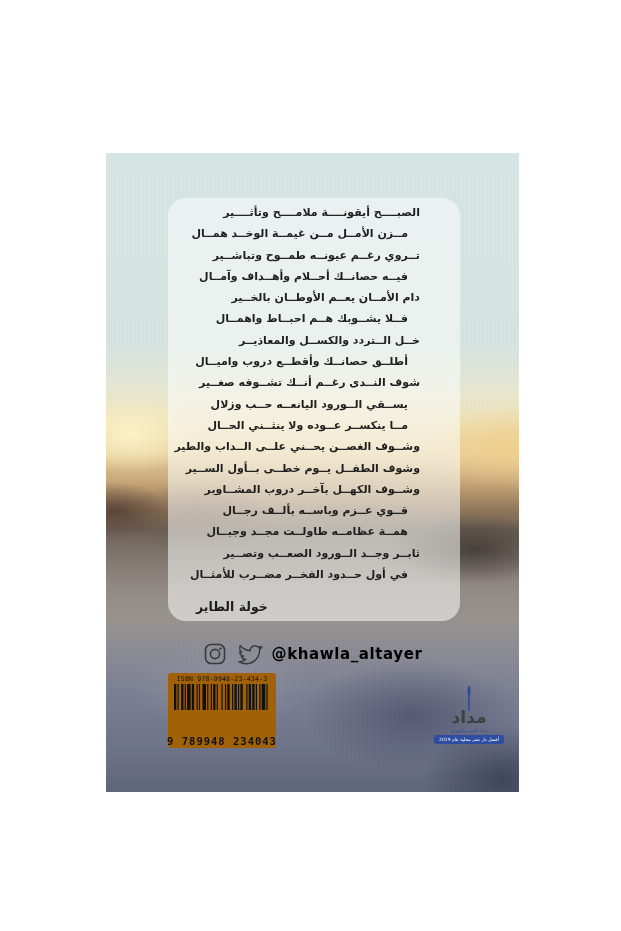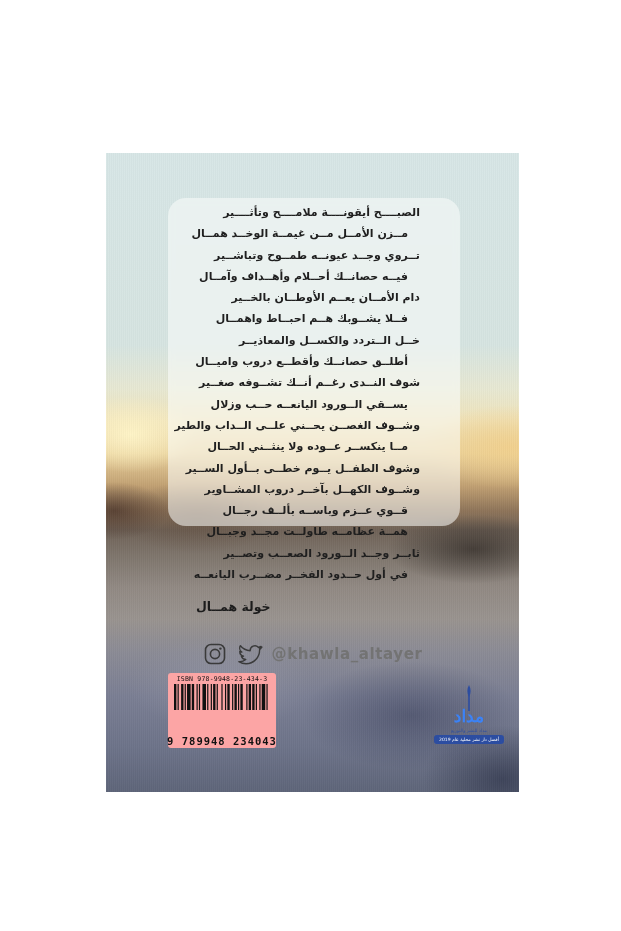--- a/index.html
+++ b/index.html
@@ -19,41 +19,41 @@
       radial-gradient(150px 75px at 74% 88%, rgba(58,64,92,0.55),  rgba(58,64,92,0) 72%),
       radial-gradient(130px 65px at 28% 83%, rgba(152,154,170,0.50), rgba(152,154,170,0) 72%),
       radial-gradient(110px 75px at 96% 98%, rgba(50,56,78,0.75),  rgba(50,56,78,0) 72%),
       linear-gradient(180deg,
         #d7e6e6 0%, #d6e4e1 30%, #e7e8d2 37%, #f0e3ba 42%, #ead29c 47%,
         #c2a173 52%, #8e7459 56%, #6f6257 59%, #7e756c 63%, #918983 68%,
         #99938f 73%, #8b8b95 78%, #7a7e93 85%, #6d7389 93%, #5e6579 100%);
   }
 
   
-  .poem-panel{position:absolute;left:62px;top:45px;width:292px;height:328px;
+  .poem-panel{position:absolute;left:62px;top:45px;width:292px;height:423px;
     background:rgba(252,253,251,0.55); border-radius:18px;
     -webkit-backdrop-filter:blur(3px); backdrop-filter:blur(3px);
     direction:rtl; box-sizing:border-box; padding-top:4px;}
   .poem{width:100%;}
   .poem-line{font-size:11px; font-weight:bold; color:#1f1f1f; line-height:21.3px;
     white-space:nowrap; text-align:right; direction:rtl;}
   .poem-line.odd{padding-right:40px;}
   .poem-line.even{padding-right:52px;padding-left:41px;}
   .author{margin-top:14px; font-size:12.5px; font-weight:bold; color:#1c1c1c;
     text-align:left; padding-left:28px; direction:rtl;}
 
   
   .social-row{position:absolute;left:0;top:486px;width:100%;height:30px;
     display:flex;align-items:center;justify-content:center;gap:9px;}
   .social-row svg{display:block;}
-  .handle{font-size:15px;font-weight:600;color:#737373;letter-spacing:0.6px;}
+  .handle{font-size:15px;font-weight:600;color:#000000;letter-spacing:0.6px;}
 
   
   .barcode{position:absolute;left:62px;top:520px;width:108px;height:75px;
-    background:#fca5a5;border-radius:3px;box-sizing:border-box;
+    background:#a16207;border-radius:3px;box-sizing:border-box;
     padding:2px 5px 1px 5px;display:flex;flex-direction:column;align-items:center;}
   .isbn-label{font-family:"DejaVu Sans Mono", monospace;font-size:6.5px;color:#111;
     letter-spacing:0.2px;white-space:nowrap;line-height:9px;}
   .bars{width:96px;height:44px;}
   .barcode-digits{font-family:"DejaVu Sans Mono", monospace;font-size:10.5px;font-weight:bold;
     color:#111;letter-spacing:1px;line-height:12px;white-space:nowrap;margin-top:25px;}
 
   
   .publisher{position:absolute;left:330px;top:532px;width:66px;
     display:flex;flex-direction:column;align-items:center;}
@@ -67,38 +67,38 @@
 <body>
 
 <div class="page">
   <div class="cover">
     <div class="cover-bg"></div>
 
     <div class="poem-panel">
       <div class="poem" id="poem">
           <div class="poem-line odd">الصبــــح أيقونــــة ملامــــح وتأثــــير</div>
           <div class="poem-line even">مــزن الأمــل مــن غيمــة الوخــد همــال</div>
-          <div class="poem-line odd">تــروي وجــد عيونــه طمــوح وتباشــير</div>
+          <div class="poem-line odd">تــروي رغــم عيونــه طمــوح وتباشــير</div>
           <div class="poem-line even">فيــه حصانــك أحــلام وأهــداف وآمــال</div>
           <div class="poem-line odd">دام الأمــان يعــم الأوطــان بالخــير</div>
           <div class="poem-line even">فــلا يشــوبك هــم احبــاط واهمــال</div>
           <div class="poem-line odd">خــل الــتردد والكســل والمعاذيــر</div>
           <div class="poem-line even">أطلــق حصانــك وأقطــع دروب واميــال</div>
           <div class="poem-line odd">شوف النــدى رغــم أنــك تشــوفه صغــير</div>
           <div class="poem-line even">يســقي الــورود اليانعــه حــب وزلال</div>
+          <div class="poem-line even">مــا ينكســر عــوده ولا ينثــني الحــال</div>
           <div class="poem-line odd">وشــوف الغصــن يحــني علــى الــداب والطير</div>
-          <div class="poem-line even">مــا ينكســر عــوده ولا ينثــني الحــال</div>
           <div class="poem-line odd">وشوف الطفــل يــوم خطــى بــأول الســير</div>
           <div class="poem-line odd">وشــوف الكهــل بآخــر دروب المشــاوير</div>
           <div class="poem-line even">قــوي عــزم وباســه بألــف رجــال</div>
           <div class="poem-line even">همــة عظامــه طاولــت مجــد وجبــال</div>
           <div class="poem-line odd">ثابــر وجــد الــورود الصعــب وتصــير</div>
-          <div class="poem-line even">في أول حــدود الفخــر مضــرب اليانعــه</div>
+          <div class="poem-line even">في أول حــدود الفخــر مضــرب للأمثــال</div>
         </div>
-      <div class="author">خولة همــال</div>
+      <div class="author">خولة الطاير</div>
     </div>
 
     <div class="social-row">
       <span>
         <svg width="24" height="24" viewBox="0 0 24 24" fill="none" stroke="#3a3a3a" stroke-width="1.6" stroke-linejoin="round">
           <rect x="2.5" y="2.5" width="19" height="19" rx="5.5"></rect>
           <circle cx="12" cy="12" r="4.6"></circle>
           <circle cx="17.4" cy="6.6" r="1.2" fill="#3a3a3a" stroke="none"></circle>
         </svg>
       </span>
@@ -142,18 +142,18 @@
           <rect x="78" y="0" width="1" height="40" fill="#111"></rect>
         </svg>
       <div class="barcode-digits">9 789948 234043</div>
     </div>
 
     <div class="publisher">
       <svg class="pen" width="10" height="26" viewBox="0 0 10 26">
         <path d="M5 0 C7.2 4 7.2 8 5 12 C2.8 8 2.8 4 5 0 Z" class="brand-fill" fill="#2c4da1"></path>
         <rect x="4.2" y="10" width="1.6" height="16" class="brand-fill" fill="#2c4da1"></rect>
       </svg>
-      <div class="logo-ar brand-text" style="color: #3b82f6; font-family: Liberation Serif, serif;">مداد</div>
+      <div class="logo-ar brand-text" style="color: #404040;">مداد</div>
       <div class="pub-tagline brand-text" style="color: rgb(44, 77, 161);">مداد للنشر والتوزيع</div>
       <div class="pub-award brand-bg" style="background: rgb(44, 77, 161);">أفضل دار نشر محلية عام 2019</div>
     </div>
   </div>
 </div>
 
 </body></html>

